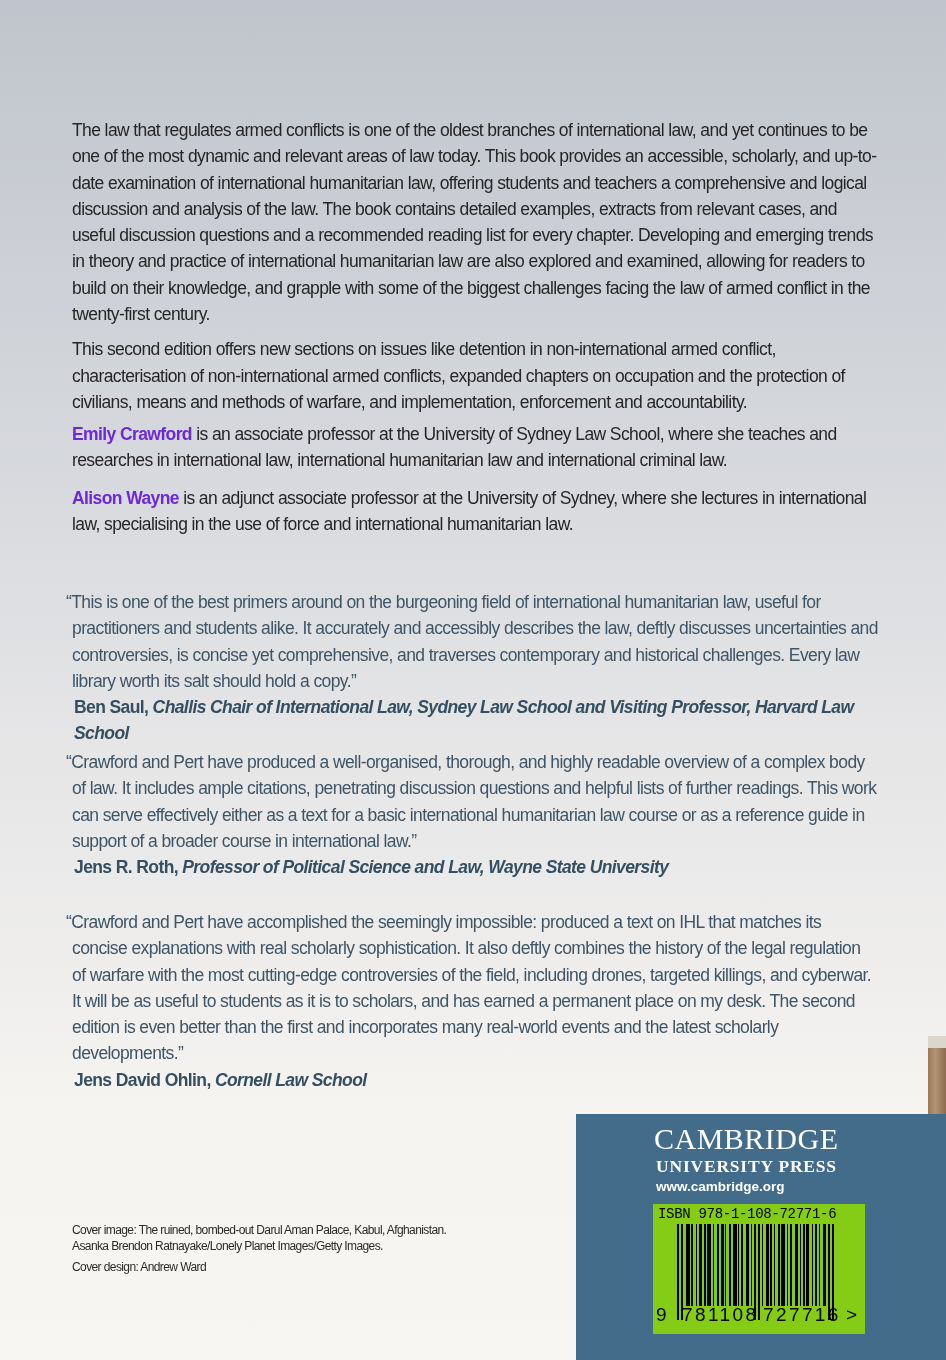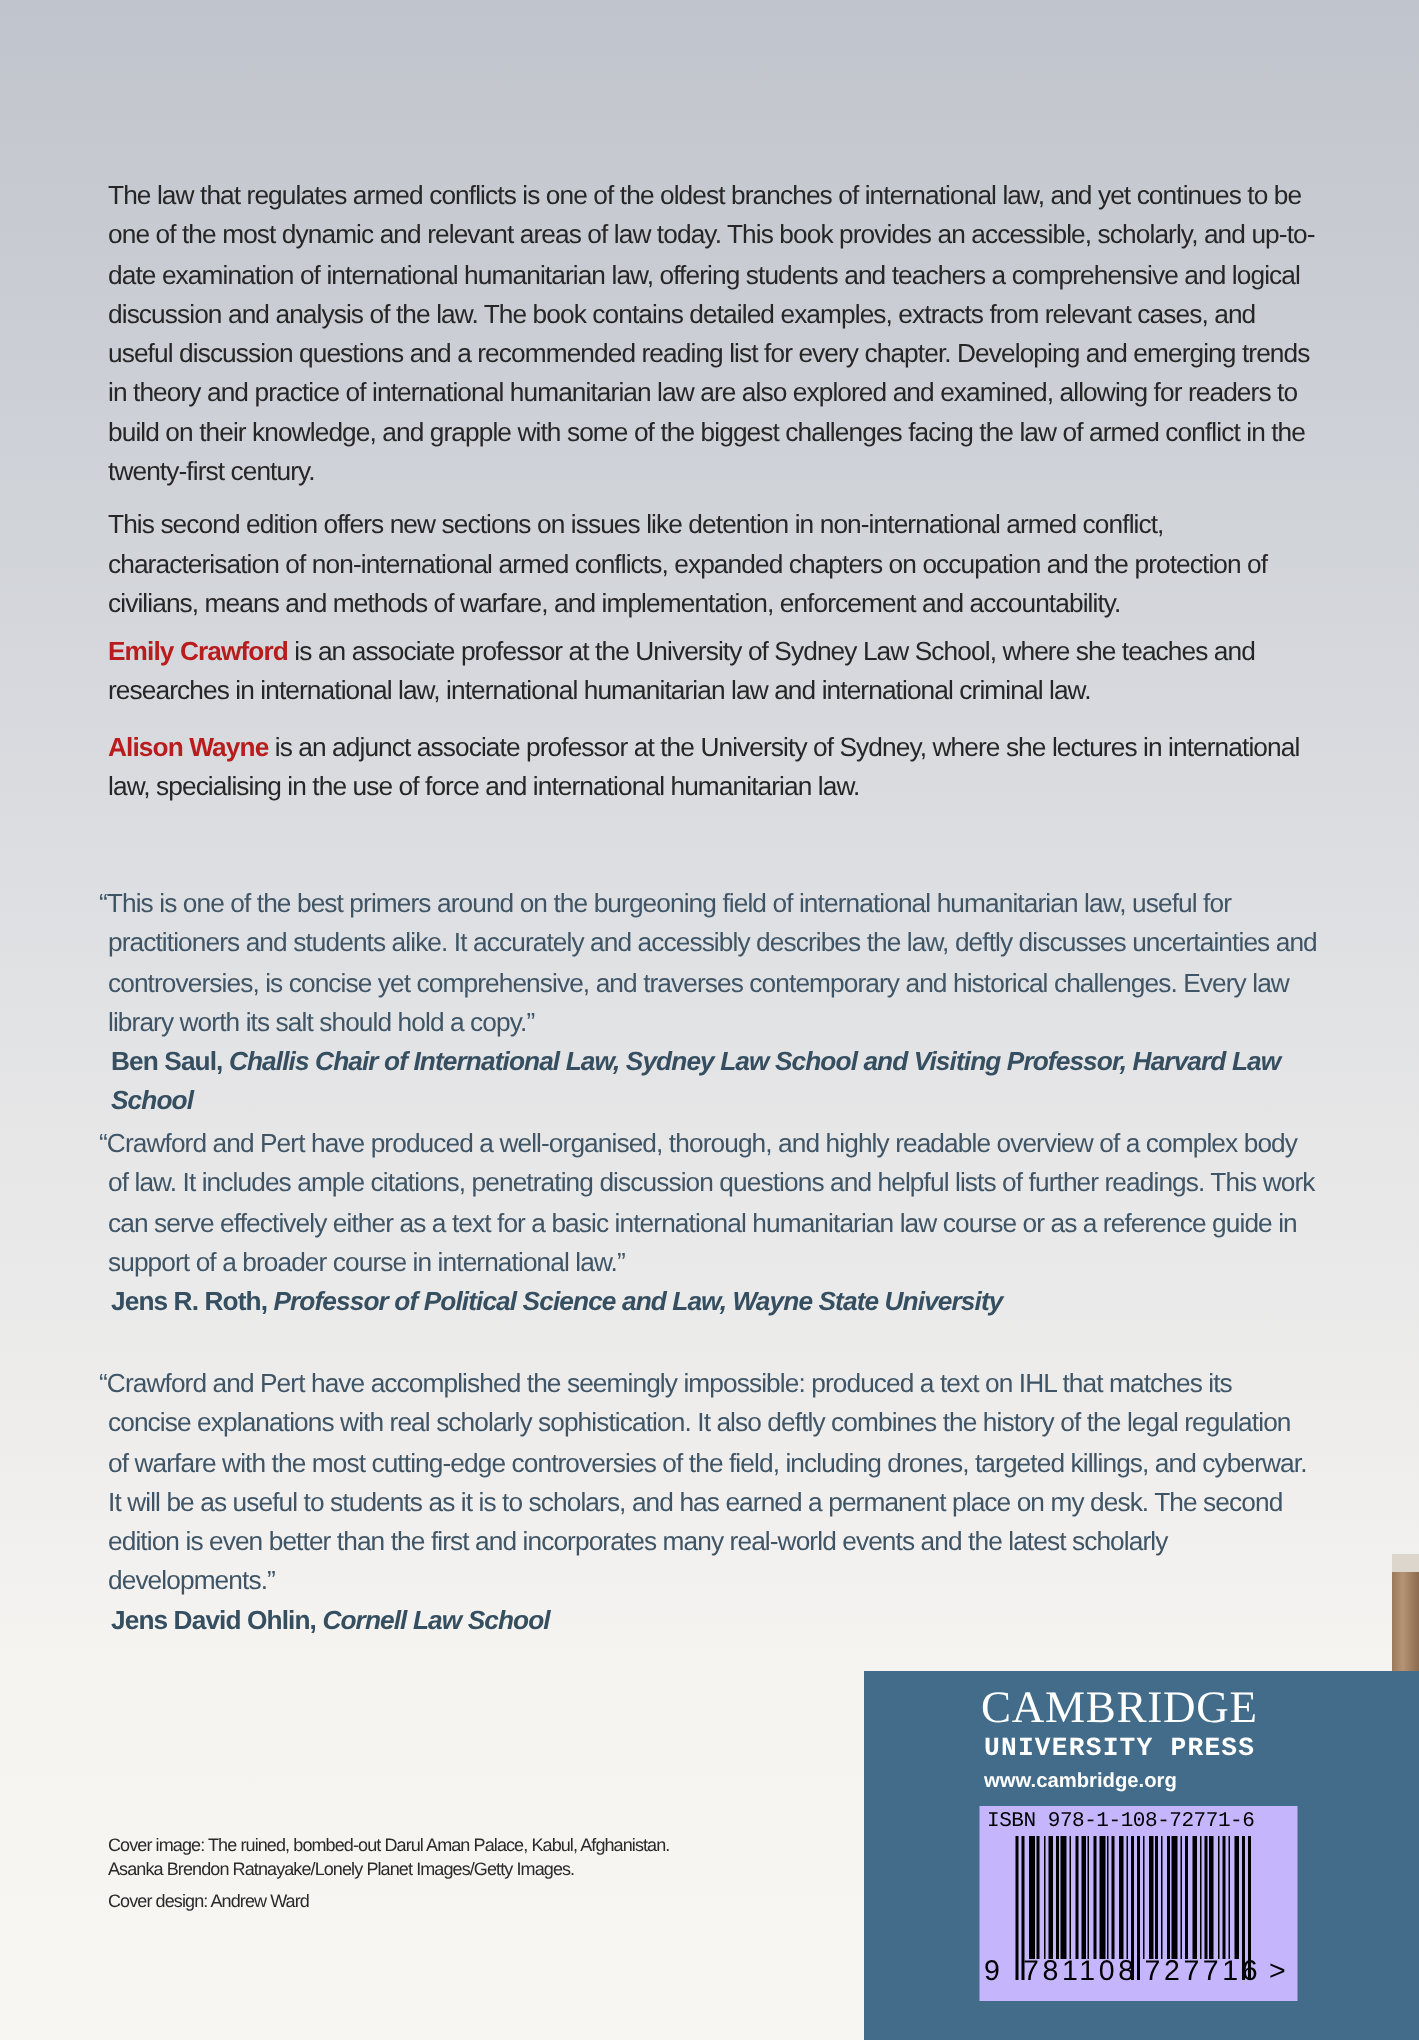--- a/index.html
+++ b/index.html
@@ -6,35 +6,35 @@
   body {
     width: 946px; height: 1360px; position: relative; overflow: hidden;
     background: linear-gradient(to bottom, #c0c4cc 0%, #cdd0d6 20%, #d9dbdf 38%, #e6e6e7 55%, #eeedec 70%, #f5f4f1 82%, #f7f6f3 100%);
     font-family: "Liberation Sans", sans-serif;
     color: #262626;
   }
   .cond { font-family: "Liberation Sans", sans-serif; letter-spacing: -0.6px; }
   .block { position: absolute; left: 72px; width: 805px; font-size: 17.5px; line-height: 26.3px; }
   p { margin: 0; }
   .blurb p { text-align: left; }
-  .bio-name { color: #b91c1c; font-weight: bold; }
+  .bio-name { color: #6d28d9; font-weight: bold; }
   .quote { color: #3f5566; }
   .quote .q-text { text-indent: -6px; }
   .attrib { color: #354f61; font-weight: bold; margin-top: 0; }
   .attrib i { font-weight: bold; }
   .credits { position: absolute; left: 72px; top: 1222px; font-size: 12px; line-height: 16px; color: #2a2a2a; }
   .credits p + p { margin-top: 5px; }
   .cup-panel {
     position: absolute; left: 576px; top: 1114px; width: 370px; height: 246px;
     background: #426c8a;
   }
   .cup-name { position: absolute; left: 78px; top: 8px; color: #ffffff; font-family: "Liberation Serif", serif; font-size: 30px; letter-spacing: 0.5px; line-height: 34px; }
-  .cup-sub { position: absolute; left: 80px; top: 42px; color: #ffffff; font-family: Liberation Mono, monospace; font-size: 17.5px; font-weight: bold; letter-spacing: 0.8px; line-height: 20px; }
+  .cup-sub { position: absolute; left: 80px; top: 42px; color: #ffffff; font-family: Liberation Serif, serif; font-size: 17.5px; font-weight: bold; letter-spacing: 0.8px; line-height: 20px; }
   .cup-url { position: absolute; left: 80px; top: 65px; color: #ffffff; font-size: 13.5px; font-weight: bold; }
-  .isbn-box { position: absolute; left: 77px; top: 90px; width: 212px; height: 130px; background: #c4b5fd; }
+  .isbn-box { position: absolute; left: 77px; top: 90px; width: 212px; height: 130px; background: #84cc16; }
   .isbn-text { position: absolute; left: 5px; top: 2px; font-family: "Liberation Mono", monospace; font-size: 14px; color: #000; letter-spacing: -0.3px; }
   .barcode { position: absolute; left: 24px; top: 20px; height: 104px; display: flex; align-items: flex-start; }
   .barcode span { display: block; background: #000; height: 82px; }
   .barcode span.guard { height: 96px; }
   .bar-digits { position: absolute; left: 3px; top: 100px; font-family: "Liberation Sans", sans-serif; font-size: 19px; color: #000; }
   .bar-digits .d1 { position: absolute; left: 0; top: 0; }
   .bar-digits .d2 { position: absolute; left: 26px; top: 0; letter-spacing: 2.4px; }
   .bar-digits .d3 { position: absolute; left: 107px; top: 0; letter-spacing: 2.4px; }
   .bar-digits .d4 { position: absolute; left: 190px; top: 0; }
   .photo-edge {

